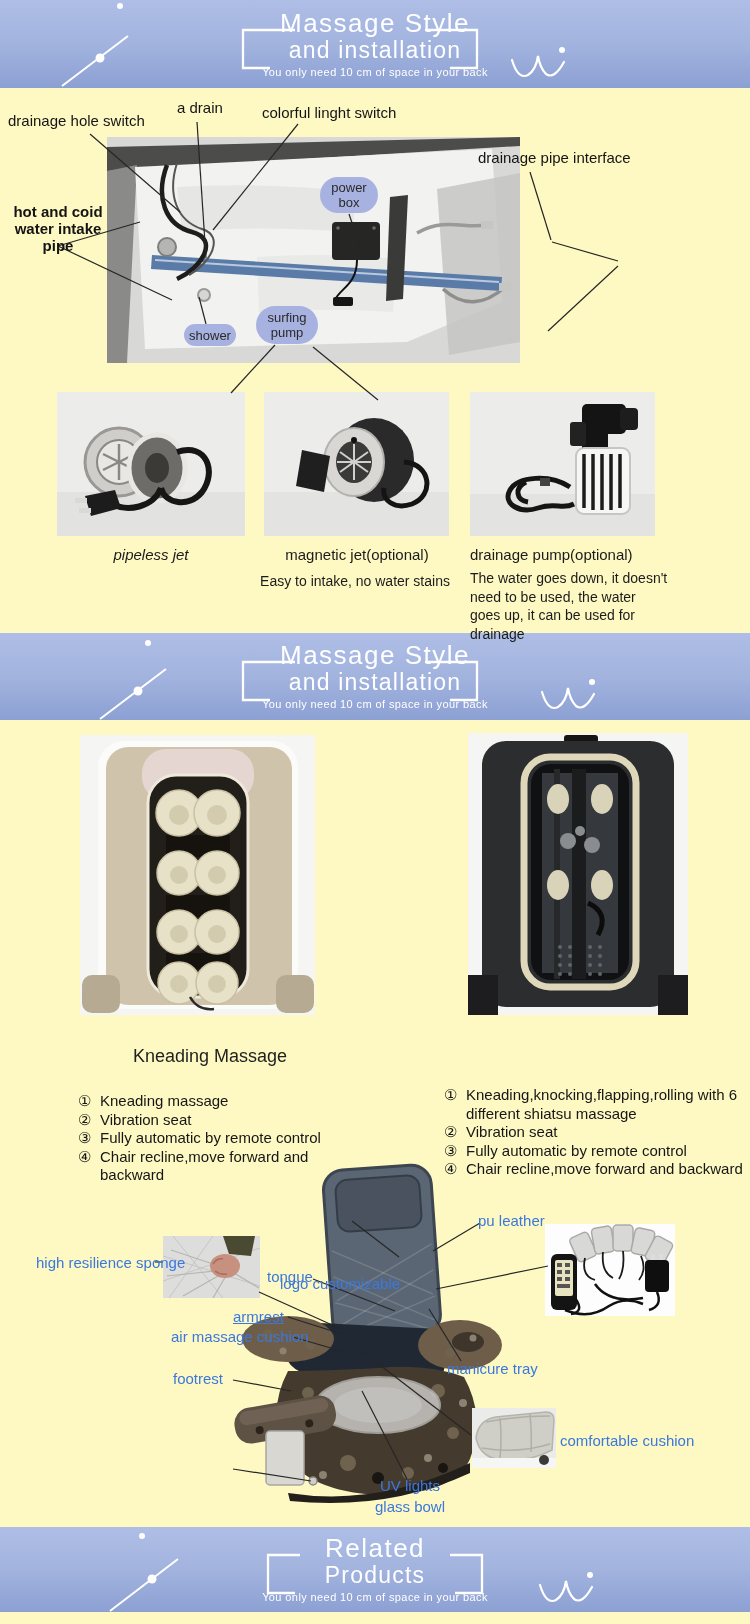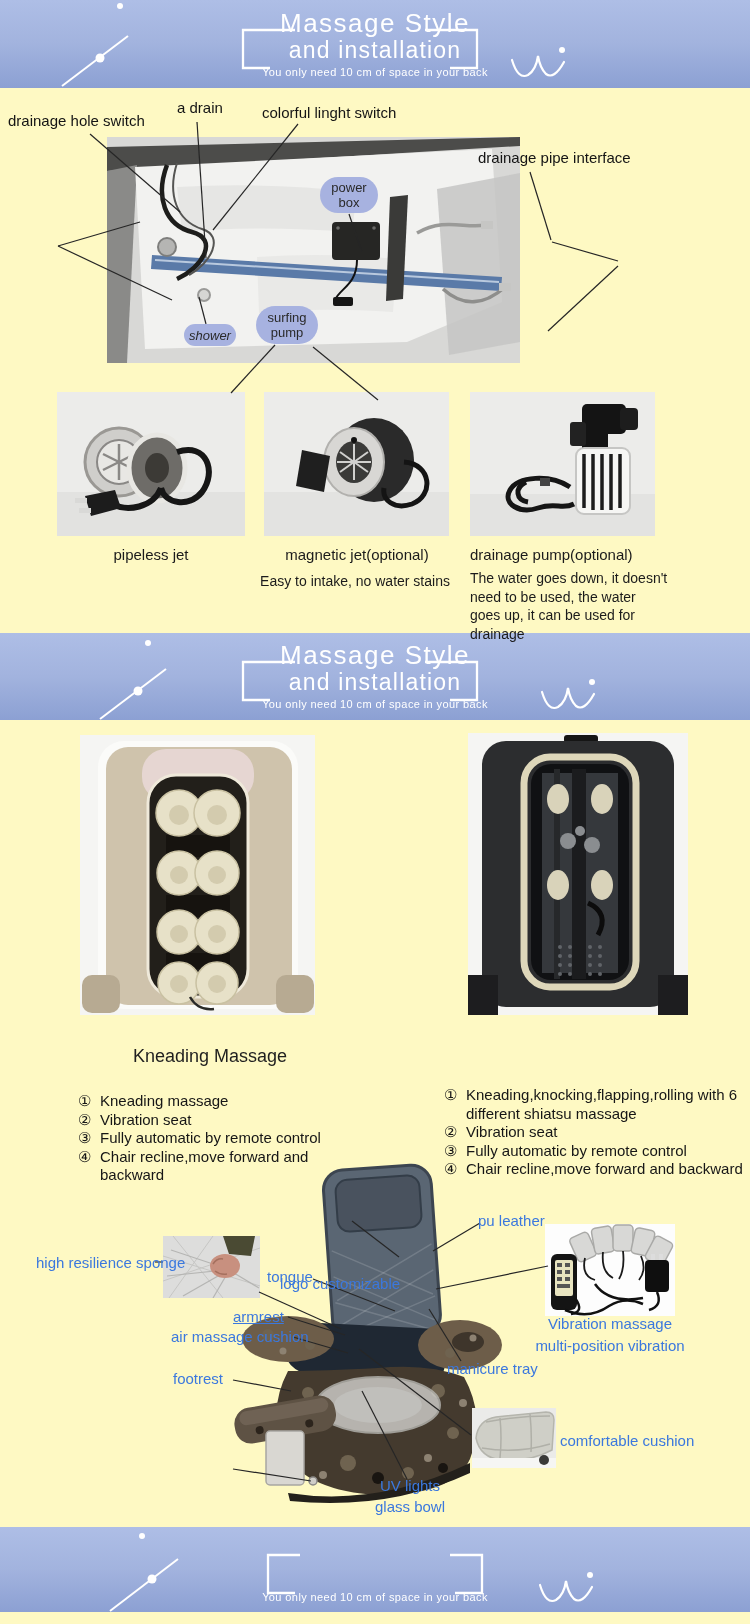--- a/index.html
+++ b/index.html
@@ -80,24 +80,26 @@
       <rect x="392" y="146" width="12" height="8" fill="#c6c6c4"></rect>
       <circle cx="97" cy="158" r="6" fill="#d6d6d4" stroke="#9a9a98" stroke-width="2"></circle>
       <path d="M165,175 q14,14 30,4" fill="none" stroke="#8e8e8c" stroke-width="2.5"></path>
     </svg>
   </div>
 
   <div class="lbl" style="left:8px;top:112px;">drainage hole switch</div>
   <div class="lbl" style="left:177px;top:99px;">a drain</div>
   <div class="lbl" style="left:262px;top:104px;">colorful linght switch</div>
   <div class="lbl" style="left:478px;top:149px;">drainage pipe interface</div>
+  <div class="lbl pre center bold" style="left:2px;top:203px;width:112px;">hot and coid
+water intake pipe</div>
 
   <div class="pill" style="left:320px;top:177px;width:58px;height:36px;">power
 box</div>
-  <div class="pill" style="left:184px;top:324px;width:52px;height:22px;font-style:italic;">shower</div>
+  <div class="pill" style="left:184px;top:324px;width:52px;height:22px;">shower</div>
   <div class="pill" style="left:256px;top:306px;width:62px;height:38px;">surfing
 pump</div>
 
   <div class="photo" style="left:57px;top:392px;width:188px;height:144px;">
     <svg width="188" height="144" viewBox="0 0 188 144">
       <rect width="188" height="144" fill="#ececea"></rect>
       <rect y="100" width="188" height="44" fill="#e2e2e0"></rect>
       <circle cx="62" cy="70" r="34" fill="#cfcecb" stroke="#9a9894" stroke-width="3"></circle>
       <circle cx="62" cy="70" r="22" fill="#e8e7e4" stroke="#8a8886" stroke-width="2"></circle>
       <g stroke="#8a8886" stroke-width="2.5">
@@ -147,21 +149,21 @@
         <line x1="132" y1="62" x2="132" y2="118"></line>
           <line x1="141" y1="62" x2="141" y2="118"></line>
         <line x1="150" y1="62" x2="150" y2="116"></line>
       </g>
       <path d="M100,95 C80,82 48,84 40,98 C32,112 50,122 68,116 C86,110 92,118 104,112" fill="none" stroke="#151515" stroke-width="5"></path>
       <path d="M56,90 C44,96 46,108 58,110" fill="none" stroke="#151515" stroke-width="5"></path>
       <rect x="70" y="86" width="10" height="8" fill="#444"></rect>
     </svg>
   </div>
 
-  <div class="cap center" style="left:57px;top:545px;width:188px;">pipeless jet</div>
+  <div class="cap center" style="left:57px;top:545px;width:188px;font-style:italic;">pipeless jet</div>
   <div class="cap center" style="left:252px;top:545px;width:210px;">magnetic jet(optional)</div>
   <div class="desc center" style="left:240px;top:572px;width:230px;">Easy to intake, no water stains</div>
   <div class="cap" style="left:470px;top:545px;width:200px;">drainage pump(optional)</div>
   <div class="desc" style="left:470px;top:569px;width:200px;">The water goes down, it doesn't need to be used, the water goes up, it can be used for drainage</div>
 
   <div class="banner" style="top:633px;height:87px;">
     <svg class="bdeco" width="750" height="87" viewBox="0 0 750 87">
       <circle cx="148" cy="10" r="3" fill="#fff"></circle>
       <line x1="100" y1="86" x2="166" y2="36" stroke="#fff" stroke-width="2"></line>
       <circle cx="138" cy="58" r="4.5" fill="#fff"></circle>
@@ -422,36 +424,36 @@
   </div>
 
   <div class="blbl" style="left:256px;top:1274px;margin-left:24px;">logo customizable</div>
   <div class="blbl" style="left:478px;top:1211px;">pu leather</div>
   <div class="blbl" style="left:36px;top:1253px;">high resilience sponge</div>
   <div class="blbl" style="left:267px;top:1267px;">tongue</div>
   <div class="blbl" style="left:233px;top:1307px;text-decoration:underline;">armrest</div>
   <div class="blbl" style="left:171px;top:1327px;">air massage cushion</div>
   <div class="blbl" style="left:173px;top:1369px;">footrest</div>
   <div class="blbl" style="left:447px;top:1359px;">manicure tray</div>
-  <div class="blbl pre center" style="left:525px;top:1313px;width:170px;line-height:22px;">Vibration massage
-multi-position vibration</div>
   <div class="blbl" style="left:560px;top:1431px;">comfortable cushion</div>
   <div class="blbl pre center" style="left:370px;top:1475px;width:80px;line-height:21px;">UV lights
 glass bowl</div>
 
   <div class="banner" style="top:1527px;height:85px;">
     <svg class="bdeco" width="750" height="85" viewBox="0 0 750 85">
       <circle cx="142" cy="9" r="3" fill="#fff"></circle>
       <line x1="110" y1="84" x2="178" y2="32" stroke="#fff" stroke-width="2"></line>
       <circle cx="152" cy="52" r="4.5" fill="#fff"></circle>
       <path d="M300,28 L268,28 L268,66 L295,66" fill="none" stroke="#fff" stroke-width="2.3"></path>
       <path d="M450,28 L482,28 L482,66 L455,66" fill="none" stroke="#fff" stroke-width="2.3"></path>
       <path d="M540,58 Q546,78 556,73 Q564,68 566,54 Q568,66 574,72 Q582,78 592,60" fill="none" stroke="#fff" stroke-width="2.2" stroke-linecap="round"></path>
       <circle cx="590" cy="48" r="3" fill="#fff"></circle>
     </svg>
+    <div class="bt1" style="top:6px;">Related</div>
+    <div class="bt2" style="top:35px;">Products</div>
     <div class="bsub" style="top:64px;">You only need 10 cm of space in your back</div>
   </div>
 
   <svg id="lines" width="750" height="1624" viewBox="0 0 750 1624">
     <g stroke="#262626" stroke-width="1.2" fill="none">
       <line x1="90" y1="134" x2="180" y2="212"></line>
       <line x1="197" y1="122" x2="206" y2="258"></line>
       <line x1="298" y1="124" x2="213" y2="230"></line>
       <line x1="530" y1="172" x2="551" y2="240"></line>
       <line x1="618" y1="261" x2="552" y2="242"></line>

